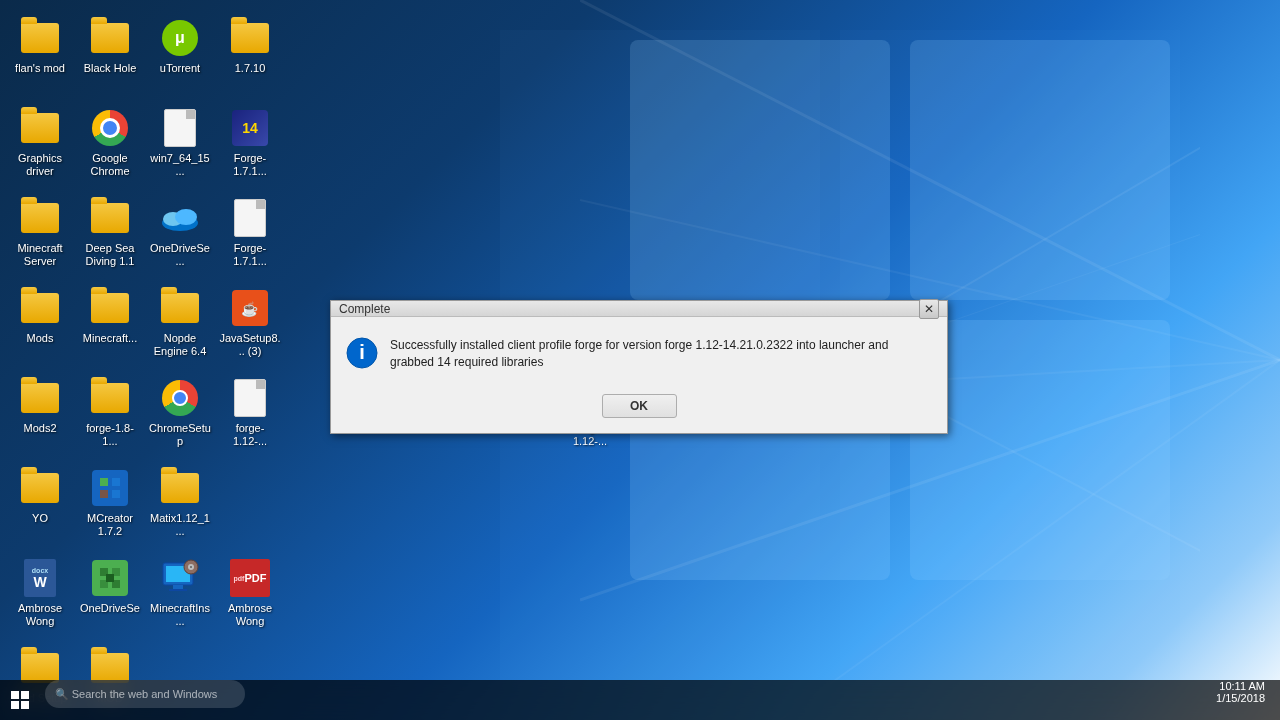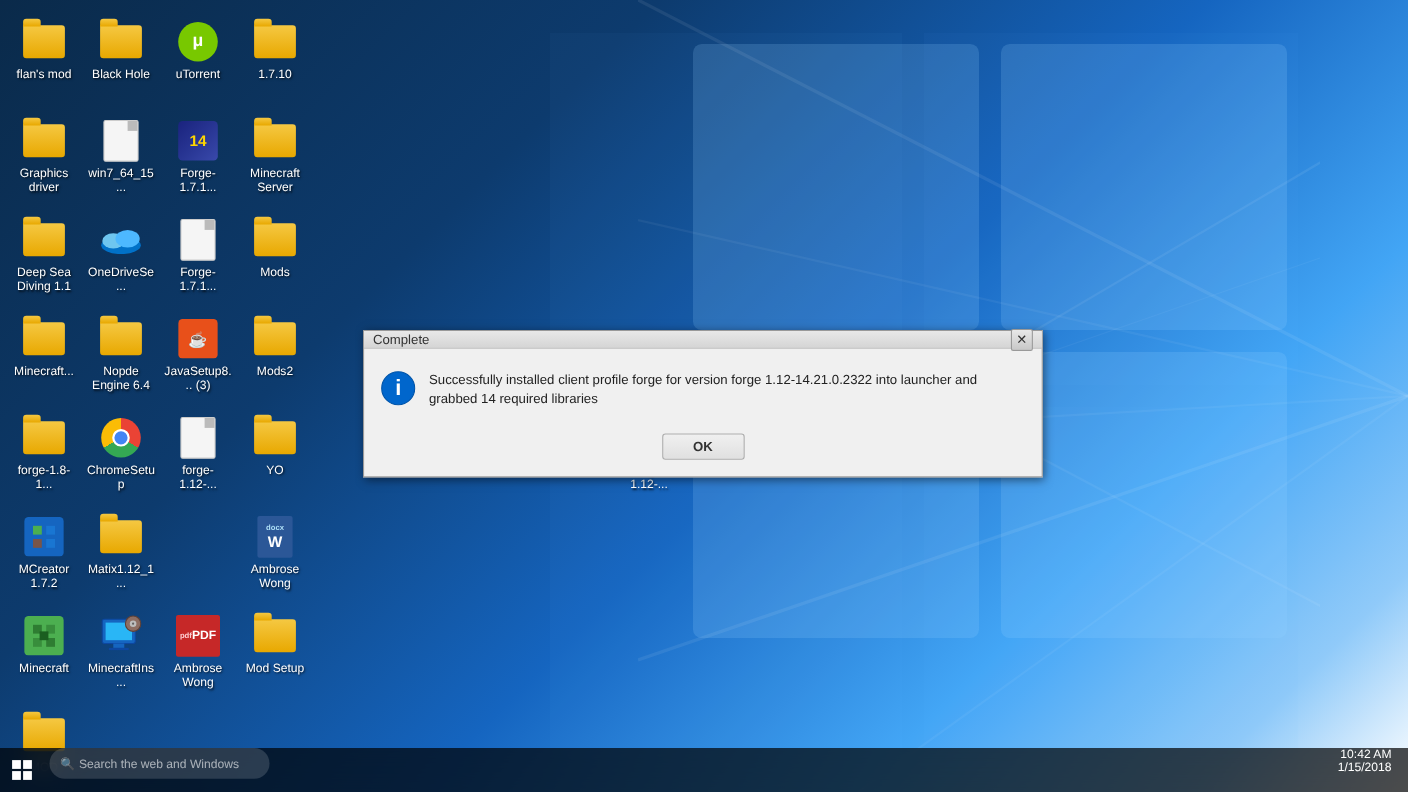--- a/index.html
+++ b/index.html
@@ -410,20 +410,26 @@
     </div>
 
     <div class="icon-item">
       <div class="icon-img">
           <div class="folder-icon"></div>
         </div>
       <span class="icon-label">Graphics driver</span>
     </div>
     <div class="icon-item">
       <div class="icon-img">
+          <div class="chrome-icon"></div>
+        </div>
+      <span class="icon-label">Google Chrome</span>
+    </div>
+    <div class="icon-item">
+      <div class="icon-img">
           <div class="white-file-icon"></div>
         </div>
       <span class="icon-label">win7_64_15...</span>
     </div>
     <div class="icon-item">
       <div class="icon-img">
           <div class="forge-icon">14</div>
         </div>
       <span class="icon-label">Forge-1.7.1...</span>
     </div>
@@ -549,21 +555,21 @@
       <div class="icon-img">
         <svg width="36" height="36" viewBox="0 0 36 36">
           <rect width="36" height="36" rx="4" fill="#4caf50"></rect>
           <rect x="8" y="8" width="8" height="8" fill="#2e7d32"></rect>
           <rect x="20" y="8" width="8" height="8" fill="#388e3c"></rect>
           <rect x="8" y="20" width="8" height="8" fill="#388e3c"></rect>
           <rect x="20" y="20" width="8" height="8" fill="#2e7d32"></rect>
           <rect x="14" y="14" width="8" height="8" fill="#1b5e20"></rect>
         </svg>
       </div>
-      <span class="icon-label">Minecraft</span>
+      <span class="icon-label">OneDriveSe</span>
     </div>
     <div class="icon-item">
       <div class="icon-img">
         <svg width="38" height="38" viewBox="0 0 38 38">
           <rect x="2" y="4" width="30" height="22" rx="2" fill="#1565c0" stroke="#0d47a1" stroke-width="1"></rect>
           <rect x="5" y="7" width="24" height="16" fill="#29b6f6"></rect>
           <rect x="12" y="26" width="10" height="4" fill="#1565c0"></rect>
           <rect x="8" y="30" width="18" height="2" fill="#0d47a1"></rect>
           <circle cx="30" cy="8" r="7" fill="#8d6e63" stroke="#5d4037" stroke-width="1"></circle>
           <circle cx="30" cy="8" r="3" fill="#bdbdbd"></circle>
@@ -634,18 +640,18 @@
         <div class="win-pane"></div>
         <div class="win-pane"></div>
         <div class="win-pane"></div>
         <div class="win-pane"></div>
       </div>
     </div>
     <div class="taskbar-search">
       <span style="opacity:0.6;font-size:11px;">🔍 Search the web and Windows</span>
     </div>
     <div class="taskbar-clock">
-      <div>10:42 AM</div>
+      <div>10:11 AM</div>
       <div>1/15/2018</div>
     </div>
   </div>
 
 </div>
 
 </body></html>

